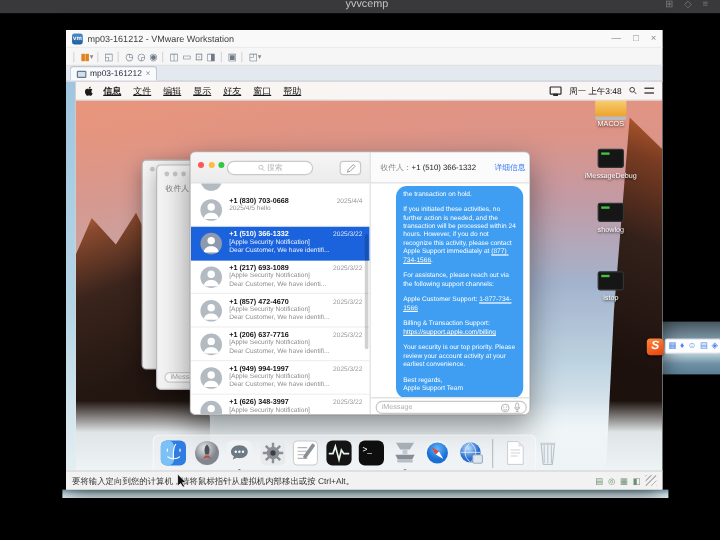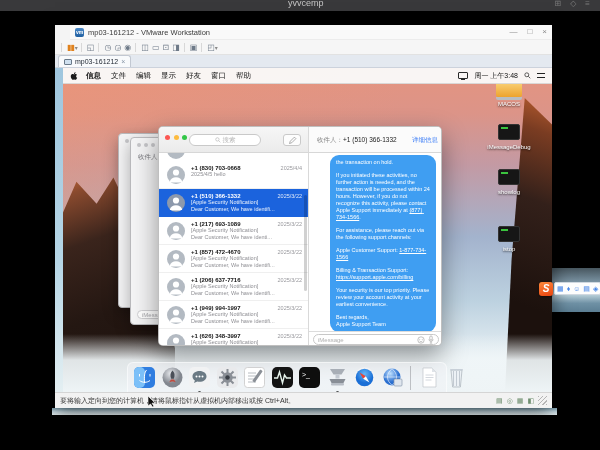--- a/index.html
+++ b/index.html
@@ -14,21 +14,21 @@
 
   
   .host-bottom{position:absolute;left:52px;top:408px;width:505px;height:7px;
     background:linear-gradient(180deg,#86aabb,#cfe2ea 55%,#e9f2f4);}
   .host-right{position:absolute;left:552px;top:268px;width:48px;height:44px;
     background:linear-gradient(180deg,#47565f 0%,#8aa6b8 42%,#c3d8e0 58%,#6f91a5 80%,#5b7e93 100%);}
 
   
   .vmw{position:absolute;left:55px;top:25px;width:497px;height:383px;background:#f4f4f4;
     box-shadow:0 4px 18px rgba(0,0,0,.6);font-size:7px;}
-  .vmw-titlebar{position:absolute;left:15px;top:0;right:0;height:15px;background:#f9f9f9;
+  .vmw-titlebar{position:absolute;left:0;top:0;right:0;height:15px;background:#f9f9f9;
     display:flex;align-items:center;padding:0 5px;border-bottom:1px solid #ececec;}
   .vmw-logo{width:9px;height:9px;border-radius:2px;background:linear-gradient(180deg,#4b89c8,#1f5fa0);
     color:#fff;font-size:5px;font-weight:bold;display:flex;align-items:center;justify-content:center;margin-right:4px;}
   .vmw-title{font-size:7.5px;color:#3c3c3c;}
   .vmw-controls{margin-left:auto;display:flex;gap:10px;}
   .vmw-controls span{font-size:8px;color:#8b8b8b;line-height:10px;}
   .vmw-menubar{position:absolute;left:0;top:15px;right:0;height:15px;background:#f6f6f6;
     border-bottom:1px solid #e2e2e2;display:flex;align-items:center;padding:0 3px;}
   .vmw-menu-item{font-size:7.5px;color:#333;padding:0 4px;}
   .tb-sep{width:1px;height:9px;background:#d8d8d8;margin:0 3px;}
@@ -57,21 +57,21 @@
   .mtn-right{position:absolute;right:0;top:30px;width:47px;height:294px;
     clip-path:polygon(42% 0,100% 9%,100% 100%,0 100%,14% 55%);
     background:linear-gradient(200deg,#b85c2e 0%,#7a3c22 12%,#33201a 35%,#1c110d 70%);}
   .fog-bottom{position:absolute;left:0;right:0;bottom:0;height:18%;
     background:linear-gradient(180deg,rgba(240,246,248,0),rgba(240,246,248,.92) 45%,#eef4f6);}
 
   
   .mac-menubar{position:absolute;left:0;top:0;right:0;height:16px;background:rgba(250,250,250,.95);
     display:flex;align-items:center;padding:0 7px;border-bottom:1px solid rgba(0,0,0,.12);}
   .apple-icon{width:8px;height:10px;margin-right:3px;display:flex;}
-  .mac-menu-item{font-size:7.5px;color:#161616;padding:0 5px;}
+  .mac-menu-item{font-size:7.5px;color:#161616;padding:0 5px;text-decoration:underline;}
   .mac-menu-item.app{font-weight:bold;}
   .mac-right{margin-left:auto;display:flex;align-items:center;gap:6px;}
   .airplay-icon{width:10px;height:7px;border:1px solid #2a2a2a;border-radius:1px;position:relative;}
   .airplay-icon::after{content:"";position:absolute;left:2px;bottom:-2px;width:4px;height:2px;background:#2a2a2a;}
   .mac-clock{font-size:7px;color:#111;white-space:nowrap;}
   .nc-icon{width:8px;height:5px;border-top:1.4px solid #222;border-bottom:1.4px solid #222;}
 
   
   .dicon{position:absolute;left:420px;width:52px;text-align:center;}
   .dicon-art{margin:0 auto;}

